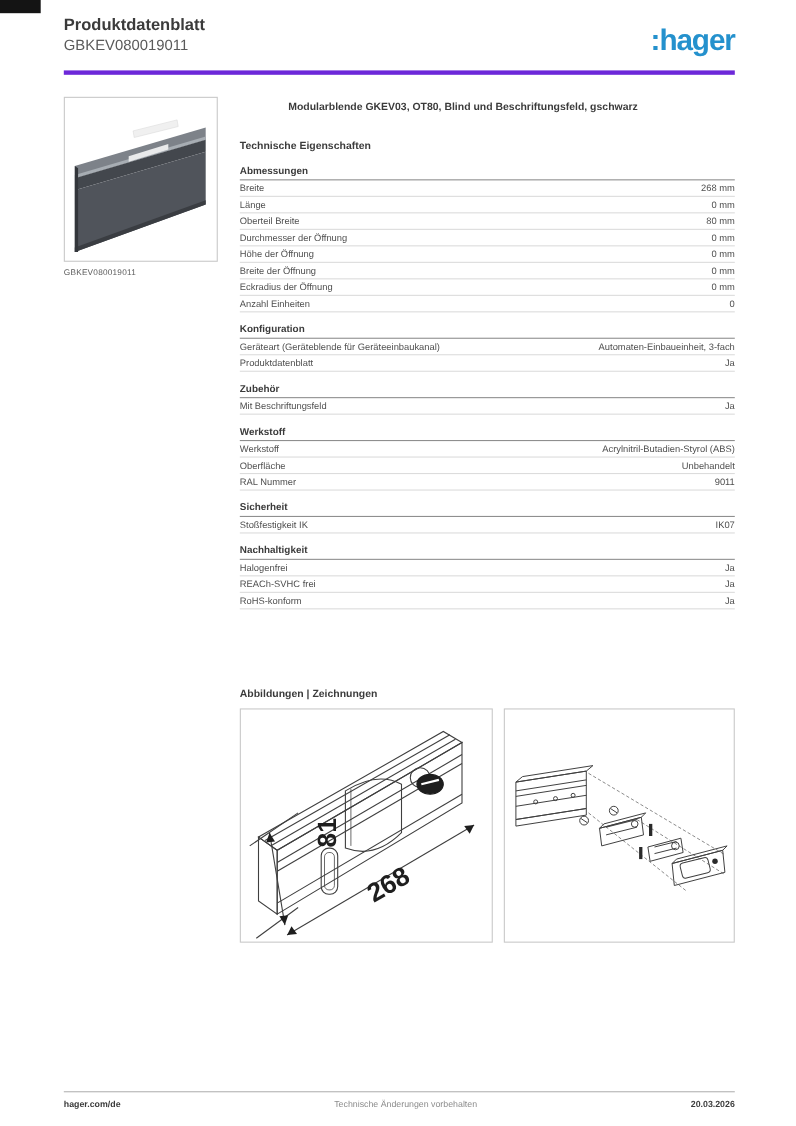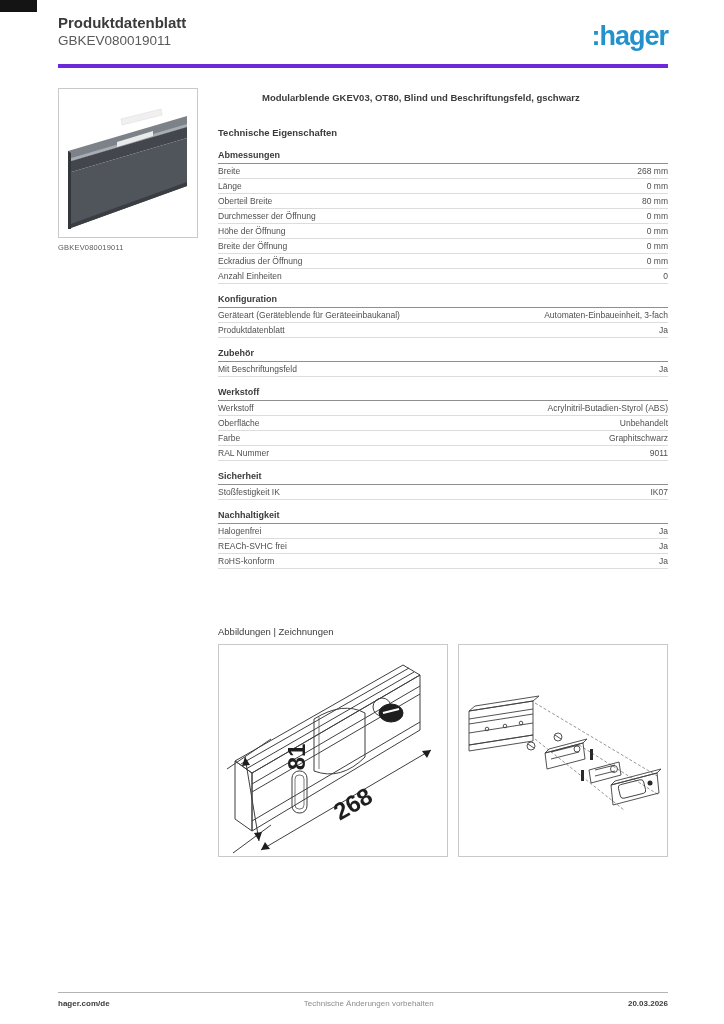--- a/index.html
+++ b/index.html
@@ -28,21 +28,21 @@
 
   .section { margin-bottom:10px; }
   .section-heading { font-size:9px; font-weight:bold; color:#3b3b3b; line-height:10px;
                      padding-bottom:3px; border-bottom:1px solid #8f8f8f; }
   .row { display:flex; justify-content:space-between; align-items:center;
          padding:2px 0; border-bottom:1px solid #dcdcdc; font-size:8.5px; color:#4f4f4f; line-height:10px;gap:10px; }
   .row-label { white-space:nowrap; }
   .row-value { white-space:nowrap; text-align:right; }
 
   
-  .drawings-heading { position:absolute; left:218px; top:626px; font-size:9.5px; font-weight:normal; color:#3b3b3b; }
+  .drawings-heading { position:absolute; left:218px; top:626px; font-size:9.5px; font-weight:bold; color:#3b3b3b; }
   .drawing-row { position:absolute; left:218px; top:644px; width:450px; display:flex; gap:10px; }
   .drawing-box { border:1px solid #c9c9c9; background:#fff; }
   .drawing-box.first  { width:230px; height:213px; }
   .drawing-box.second { width:210px; height:213px; }
   .drawing-box svg { display:block; }
 
   
   .footer { position:absolute; left:58px; top:992px; width:610px; border-top:1px solid #b3b3b3;
             padding-top:6px; display:flex; justify-content:space-between; align-items:baseline; }
   .footer-left  { font-size:8px; font-weight:bold; color:#3b3b3b; }
@@ -145,24 +145,20 @@
         </div>
         <div class="section">
           <div class="section-heading">Werkstoff</div>
           <div class="row">
             <span class="row-label">Werkstoff</span>
             <span class="row-value">Acrylnitril-Butadien-Styrol (ABS)</span>
           </div>
           <div class="row">
             <span class="row-label">Oberfläche</span>
             <span class="row-value">Unbehandelt</span>
-          </div>
-          <div class="row">
-            <span class="row-label">Farbe</span>
-            <span class="row-value">Graphitschwarz</span>
           </div>
           <div class="row">
             <span class="row-label">RAL Nummer</span>
             <span class="row-value">9011</span>
           </div>
         </div>
         <div class="section">
           <div class="section-heading">Sicherheit</div>
           <div class="row">
             <span class="row-label">Stoßfestigkeit IK</span>

